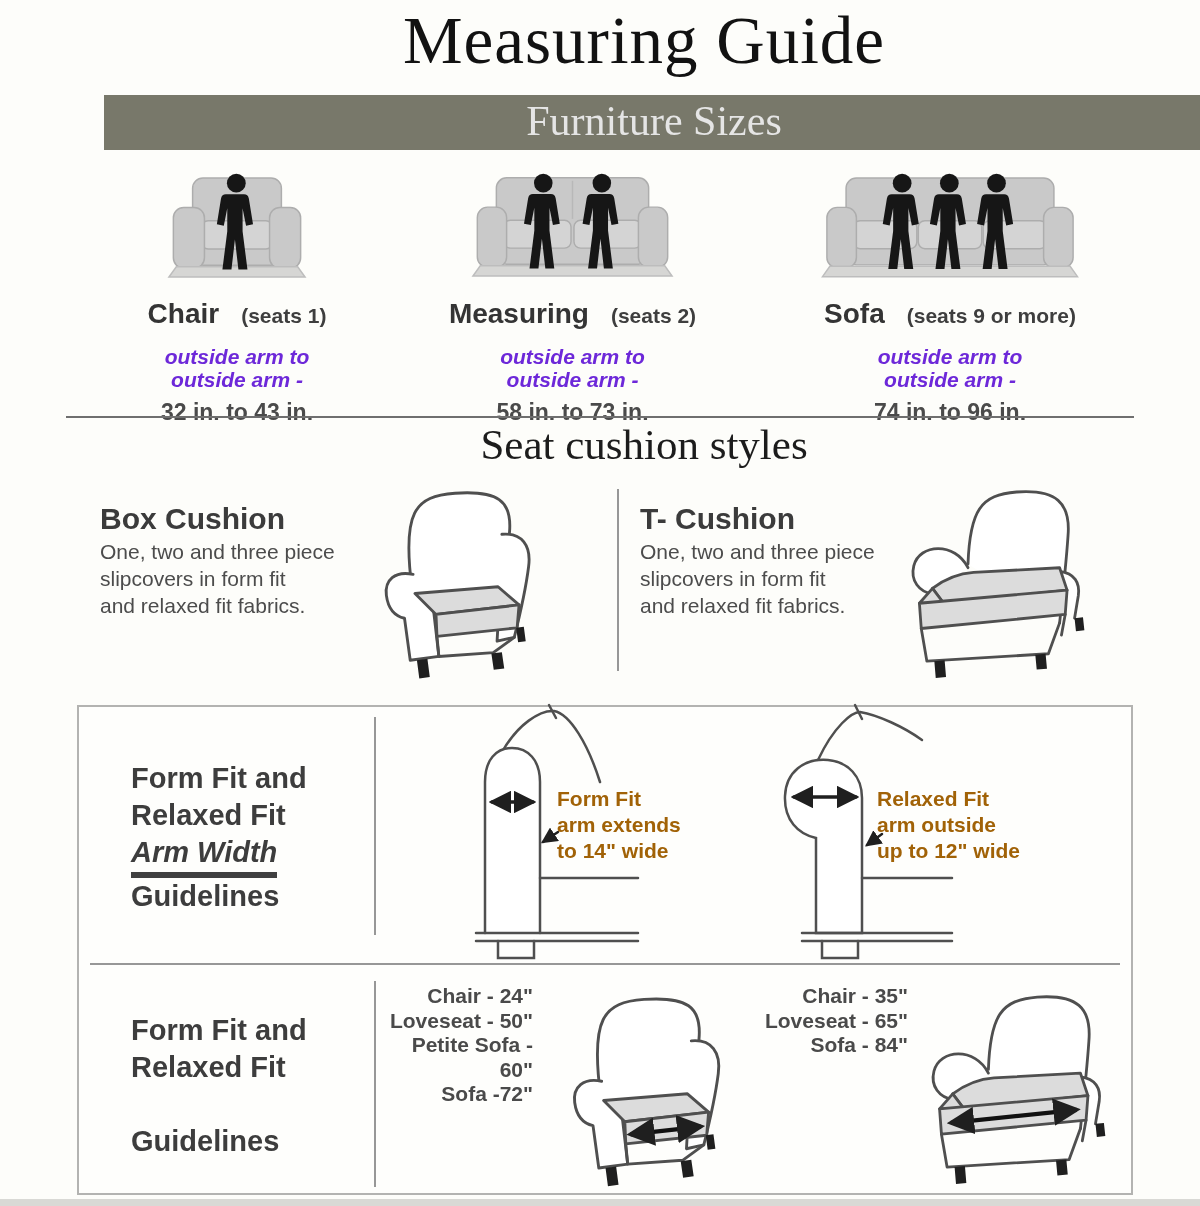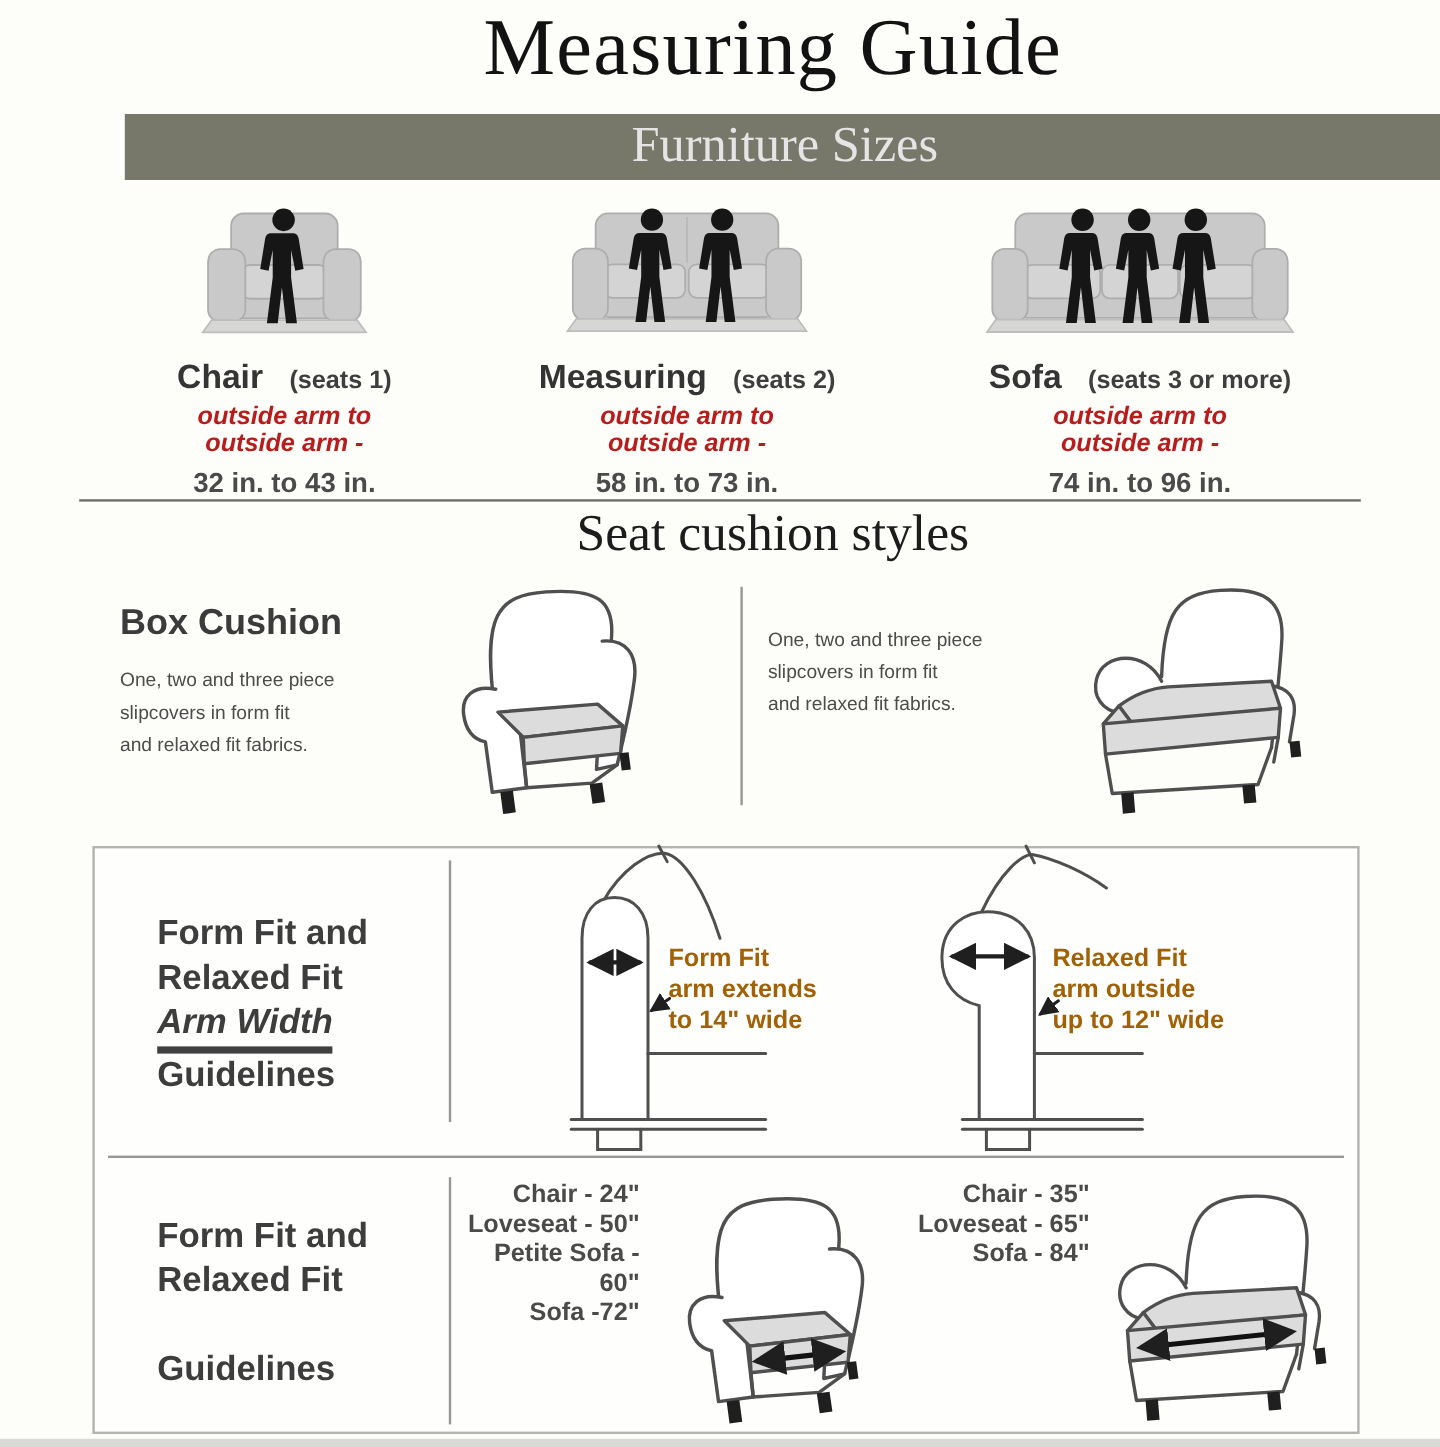--- a/index.html
+++ b/index.html
@@ -11,29 +11,29 @@
   .abs{position:absolute;}
   .serif{font-family:"Liberation Serif","DejaVu Serif",serif;margin-left:44px;}
   
   .page-title{top:2px;left:0;width:100%;text-align:center;font-size:67px;color:#121212;letter-spacing:1px;}
   .banner{top:95px;left:60px;width:1100px;height:55px;background:#78786a;color:#e5e5e5;
           text-align:center;line-height:53px;font-size:42px;}
   
   .fcol{top:298px;text-align:center;}
   .fname{font-size:28px;font-weight:bold;color:#343434;}
   .fseats{font-size:21px;font-weight:bold;color:#3e3e3e;margin-left:22px;}
-  .fmeasure{font-size:21px;font-weight:bold;font-style:italic;color:#b91c1c;line-height:23px;margin-top:5px;}
+  .fmeasure{font-size:21px;font-weight:bold;font-style:italic;color:#6d28d9;line-height:23px;margin-top:15px;}
   .frange{font-size:23px;font-weight:bold;color:#4a4a4a;margin-top:8px;}
   
   .hr1{top:416px;left:66px;width:1068px;height:2px;background:#6f6f6f;}
   .vdiv{width:2px;background:#979797;}
   .hdiv{height:2px;background:#979797;}
   .cushion-head{top:420px;left:0;width:100%;text-align:center;font-size:43px;color:#1c1c1c;}
   .style-title{font-size:30px;font-weight:bold;color:#3b3b3b;}
-  .style-desc{font-size:16px;color:#4c4c4c;line-height:27px;margin-top:18px;}
+  .style-desc{font-size:21px;color:#4c4c4c;line-height:27px;margin-top:2px;}
   
   .gbox{left:77px;top:705px;width:1052px;height:486px;border:2px solid #b3b3b1;background:#fefefc;}
   .glabel{font-size:29px;font-weight:bold;color:#3d3d3d;line-height:37px;}
   .glabel .emph{font-style:italic;display:inline-block;border-bottom:6px solid #404040;padding-bottom:1px;}
   .anno{font-size:21px;font-weight:bold;color:#a16207;line-height:26px;}
   .sizelist{font-size:21px;font-weight:bold;color:#4a4a4a;line-height:24.5px;text-align:right;}
   .bottom-strip{left:0;top:1199px;width:1200px;height:7px;background:#d9d9d5;}
   svg{display:block;}
 </style>
 </head>
@@ -119,21 +119,21 @@
     <div><span class="fname">Chair</span><span class="fseats">(seats 1)</span></div>
     <div class="fmeasure"><span>outside arm to</span><br><span>outside arm -</span></div>
     <div class="frange">32 in. to 43 in.</div>
   </div>
   <div class="abs fcol" style="left:445px;width:255px">
     <div><span class="fname">Measuring</span><span class="fseats">(seats 2)</span></div>
     <div class="fmeasure"><span>outside arm to</span><br><span>outside arm -</span></div>
     <div class="frange">58 in. to 73 in.</div>
   </div>
   <div class="abs fcol" style="left:790px;width:320px">
-    <div><span class="fname">Sofa</span><span class="fseats">(seats 3 or more)</span></div>
+    <div><span class="fname">Sofa</span><span class="fseats">(seats 9 or more)</span></div>
     <div class="fmeasure"><span>outside arm to</span><br><span>outside arm -</span></div>
     <div class="frange">74 in. to 96 in.</div>
   </div>
 </div>
 
 <div class="abs hr1"></div>
 
 <div class="abs cushion-head serif">Seat cushion styles</div>
 
 <div>
@@ -145,20 +145,21 @@
       <span>and relaxed fit fabrics.</span>
     </div>
   </div>
   <svg class="abs" style="left:352px;top:477px" width="210" viewBox="0 0 220 215">
     <use href="#box-chair"></use>
   </svg>
 
   <div class="abs vdiv" style="left:617px;top:489px;height:182px"></div>
 
   <div class="abs" style="left:640px;top:502px;width:270px">
+    <div class="style-title">T- Cushion</div>
     <div class="style-desc">
       <span>One, two and three piece</span><br>
       <span>slipcovers in form fit</span><br>
       <span>and relaxed fit fabrics.</span>
     </div>
   </div>
   <svg class="abs" style="left:882px;top:478px" width="215" viewBox="0 0 230 215">
     <use href="#t-chair"></use>
   </svg>
 </div>

